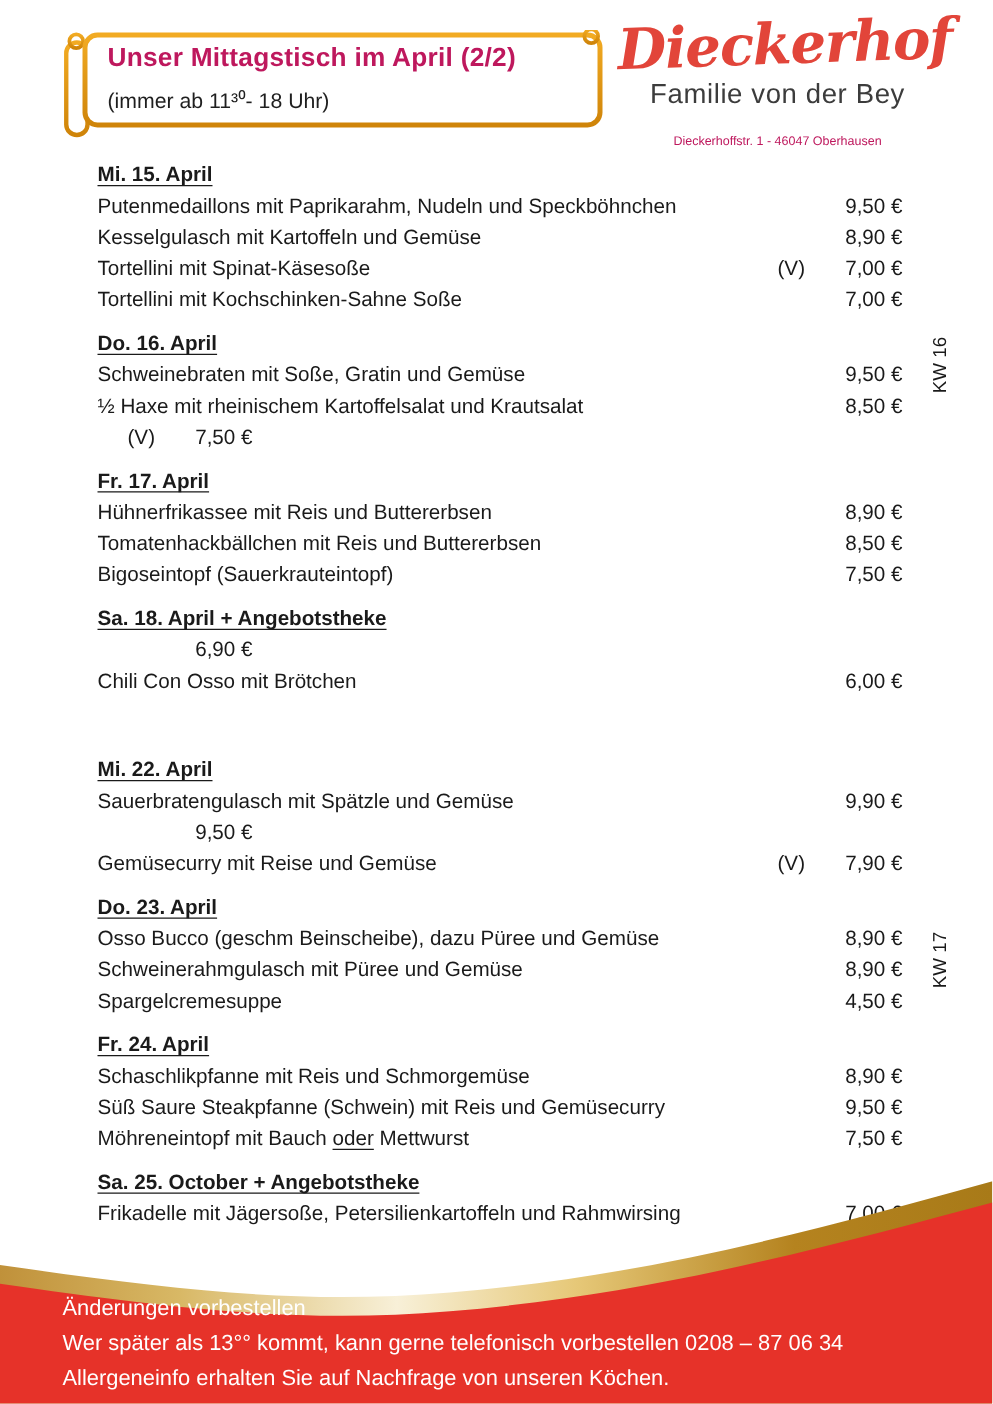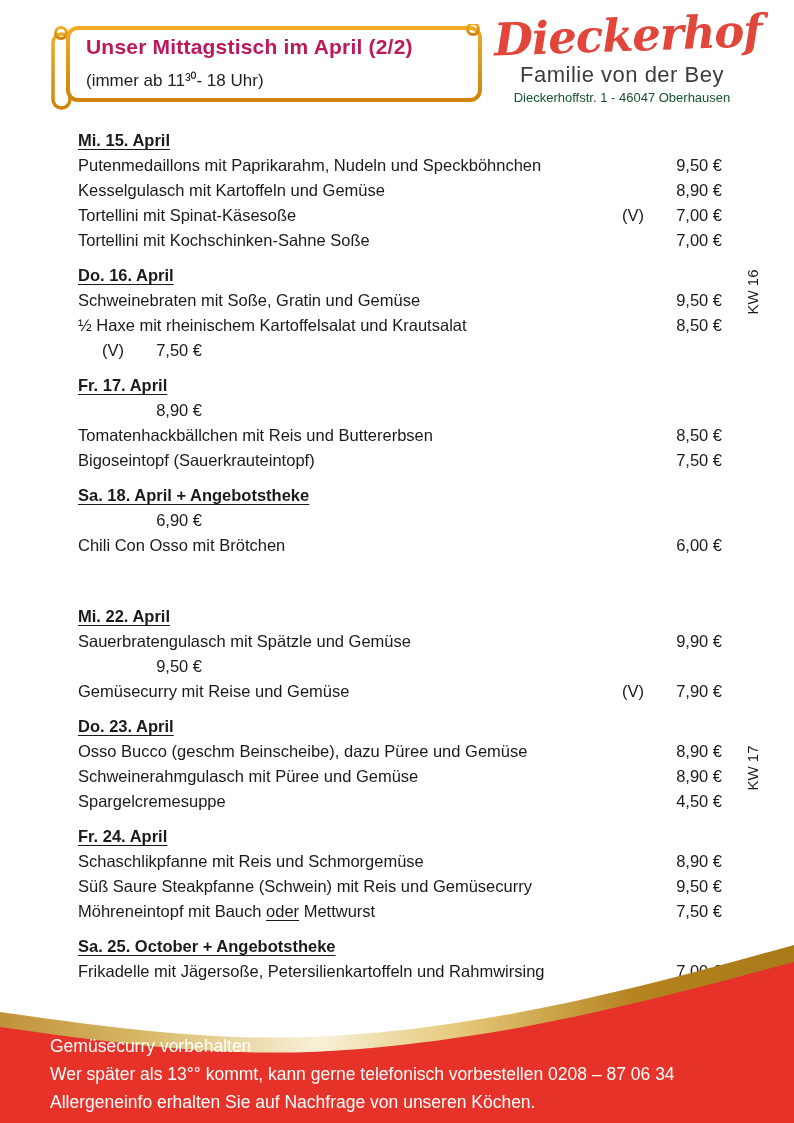--- a/index.html
+++ b/index.html
@@ -18,21 +18,21 @@
   }
   .banner-sub{position:absolute;left:38px;top:44px;font-size:17px;color:#1f1f1f;white-space:nowrap;}
   
   .logo{position:absolute;left:494px;top:10px;width:256px;text-align:center;}
   .logo-name{
     font-family:"DejaVu Serif", serif;font-style:italic;font-weight:bold;
     font-size:45px;line-height:1.15;color:#e2453a;transform:rotate(-2deg);
     letter-spacing:-1px;white-space:nowrap;
   }
   .logo-family{font-size:22px;color:#3c3c3c;margin-top:0;letter-spacing:.5px;white-space:nowrap;}
-  .logo-address{font-size:13px;color:#14532d;margin-top:2px;white-space:nowrap;}
+  .logo-address{font-size:10px;color:#be185d;margin-top:20px;white-space:nowrap;}
   
   .menu{position:absolute;left:78px;top:128px;width:644px;font-size:16.5px;}
   .week + .week{margin-top:46px;}
   .section{margin-top:10px;}
   .week .section:first-child{margin-top:0;}
   .heading{
     font-weight:bold;text-decoration:underline;text-underline-offset:3px;
     line-height:25px;height:25px;white-space:nowrap;
   }
   .row{display:flex;line-height:25px;height:25px;}
@@ -118,20 +118,21 @@
             <span class="price">8,50 €</span>
           </div>
           <div class="row">
             <span class="veg">(V)</span>
             <span class="price">7,50 €</span>
           </div>
         </div>
         <div class="section">
           <div class="heading">Fr. 17. April</div>
           <div class="row">
+            <span class="dish">Hühnerfrikassee mit Reis und Buttererbsen</span>
             <span class="veg"></span>
             <span class="price">8,90 €</span>
           </div>
           <div class="row">
             <span class="dish">Tomatenhackbällchen mit Reis und Buttererbsen</span>
             <span class="veg"></span>
             <span class="price">8,50 €</span>
           </div>
           <div class="row">
             <span class="dish">Bigoseintopf (Sauerkrauteintopf)</span>
@@ -229,18 +230,18 @@
         <stop offset="0.58" stop-color="#e6c878"></stop>
         <stop offset="0.80" stop-color="#b5831f"></stop>
         <stop offset="1" stop-color="#a87a18"></stop>
       </linearGradient>
     </defs>
     <path d="M0,92 C140,112 240,124 360,114 C520,101 660,62 794,25 L794,203 L0,203 Z" fill="url(#goldwave)"></path>
     <path d="M0,107 C140,127 240,139 360,129 C520,116 660,78 794,42 L794,203 L0,203 Z" fill="#e63229"></path>
   </svg>
 
   <div class="footer-text">
-    <div>Gemüsecurry vorbehalten</div>
+    <div>Änderungen vorbestellen</div>
     <div>Wer später als 13°° kommt, kann gerne telefonisch vorbestellen 0208 – 87 06 34</div>
     <div>Allergeneinfo erhalten Sie auf Nachfrage von unseren Köchen.</div>
   </div>
 
 </div>
 
 </body></html>

